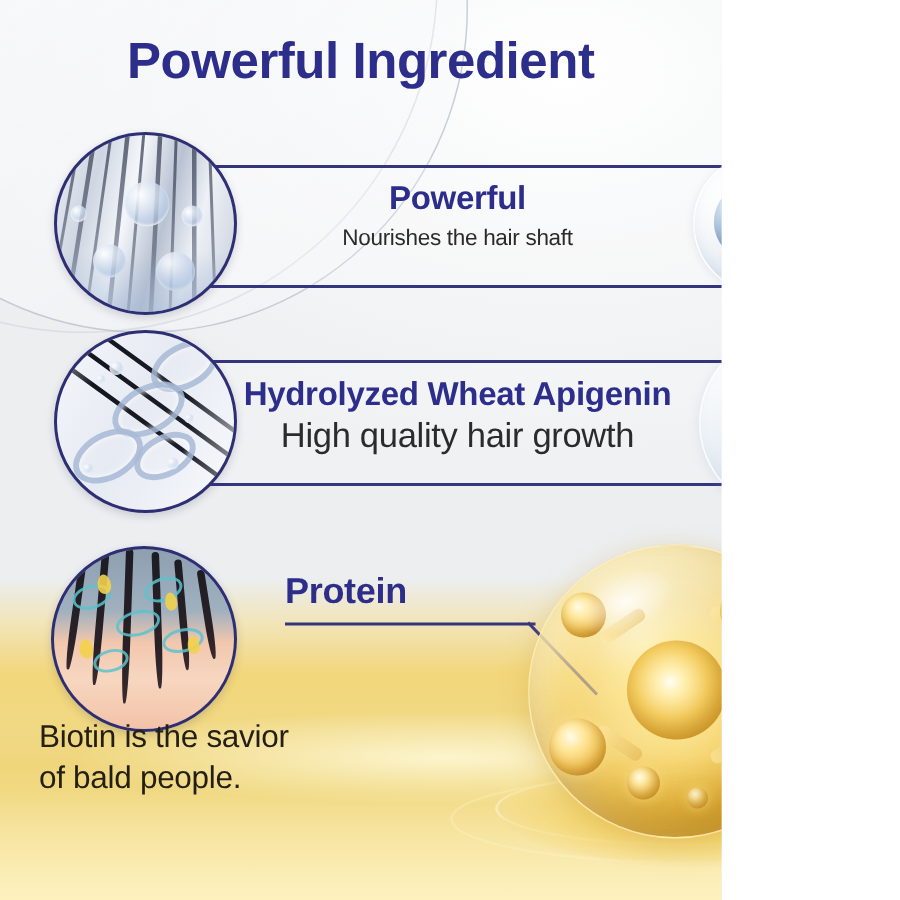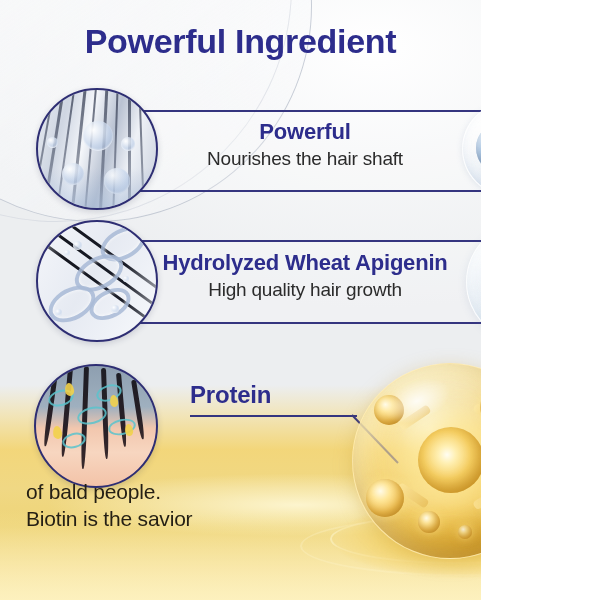--- a/index.html
+++ b/index.html
@@ -255,21 +255,21 @@
         <div class="drop" style="left:56%;top:66%;width:26px;height:26px;"></div>
         <div class="drop" style="left:70%;top:40%;width:14px;height:14px;"></div>
         <div class="drop" style="left:8%;top:40%;width:11px;height:11px;"></div>
         <div style="position:absolute;left:0;right:0;bottom:0;height:34%;
                     background:linear-gradient(180deg,rgba(205,218,236,0),rgba(160,182,212,.55));"></div>
       </div>
     </div>
 
     <div class="row-text" style="left:170px;top:118px;width:270px;">
       <div class="ing-name" style="font-size:22px;line-height:28px;">Powerful</div>
-      <div class="ing-desc" style="font-size:19px;line-height:26px;">Nourishes the hair shaft</div>
+      <div class="ing-desc" style="font-size:15px;line-height:26px;">Nourishes the hair shaft</div>
     </div>
 
     <div style="position:absolute;left:470px;top:58px;width:135px;height:150px;">
       <div class="bub" style="left:-8px;top:44px;width:92px;height:92px;"></div>
       <div class="bub-core" style="left:6px;top:64px;width:52px;height:52px;"></div>
       <div class="bub" style="left:58px;top:26px;width:58px;height:58px;"></div>
       <div class="bub" style="left:40px;top:0px;width:26px;height:26px;"></div>
       <div class="bub" style="left:52px;top:70px;width:28px;height:28px;"></div>
       <div class="bub" style="left:26px;top:40px;width:16px;height:16px;"></div>
       <div class="bub" style="left:14px;top:104px;width:14px;height:14px;"></div>
@@ -294,21 +294,21 @@
         <div class="drop" style="left:30%;top:16%;width:9px;height:9px;"></div>
         <div class="drop" style="left:22%;top:24%;width:6px;height:6px;"></div>
         <div class="drop" style="left:62%;top:70%;width:8px;height:8px;"></div>
         <div class="drop" style="left:72%;top:46%;width:6px;height:6px;"></div>
         <div class="drop" style="left:14%;top:74%;width:7px;height:7px;"></div>
       </div>
     </div>
 
     <div class="row-text" style="left:150px;top:248px;width:310px;">
       <div class="ing-name" style="font-size:22px;line-height:29px;">Hydrolyzed Wheat Apigenin</div>
-      <div class="ing-desc" style="font-size:19px;line-height:26px;">High quality hair growth</div>
+      <div class="ing-desc" style="font-size:23px;line-height:26px;">High quality hair growth</div>
     </div>
 
     <div style="position:absolute;left:466px;top:222px;width:128px;height:122px;">
       <div class="mol-shell" style="left:0;top:0;width:118px;height:118px;"></div>
       <div class="mol-ball" style="left:44px;top:22px;width:34px;height:34px;"></div>
       <div class="mol-ball" style="left:22px;top:52px;width:40px;height:40px;
            background:radial-gradient(circle at 34% 28%,#e8f3f8 0%,#b9d6e4 32%,#7fa7c4 72%,#6b93b2 100%);"></div>
       <div class="mol-ball" style="left:60px;top:48px;width:30px;height:30px;
            background:radial-gradient(circle at 34% 28%,#eaf6f8 0%,#a9d3dd 34%,#6fa8bb 76%,#5e93a8 100%);"></div>
       <div class="mol-ball" style="left:30px;top:36px;width:16px;height:16px;"></div>
@@ -348,22 +348,22 @@
 
     <div class="biotin-name" style="left:190px;top:380px;font-size:24px;line-height:30px;">Protein</div>
 
     <div class="biotin-rule" style="left:190px;top:415px;width:167px;height:2px;background:#35357f;"></div>
 
     <svg class="biotin-tail" style="left:352px;top:408px;width:70px;height:70px;" width="70" height="70">
       <line x1="0" y1="7" x2="46" y2="55" stroke="#35357f" stroke-width="2"></line>
     </svg>
 
     <div class="biotin-desc" style="left:26px;top:478px;font-size:21px;line-height:27px;">
+      <div>Biotin is the savior</div>
       <div>of bald people.</div>
-      <div>Biotin is the savior</div>
     </div>
 
     <div class="gold-wrap" style="left:330px;top:355px;width:270px;height:245px;">
       <div class="gold-splash" style="left:4px;top:148px;width:262px;height:74px;"></div>
       <div class="gold-ball" style="left:22px;top:8px;width:194px;height:194px;"></div>
       <div class="gold-core" style="left:88px;top:72px;width:66px;height:66px;"></div>
       <div class="gold-link" style="left:68px;top:58px;width:34px;height:9px;transform:rotate(-34deg);"></div>
       <div class="gold-link" style="left:142px;top:56px;width:34px;height:9px;transform:rotate(32deg);"></div>
       <div class="gold-link" style="left:66px;top:136px;width:34px;height:9px;transform:rotate(34deg);"></div>
       <div class="gold-link" style="left:142px;top:138px;width:34px;height:9px;transform:rotate(-32deg);"></div>

